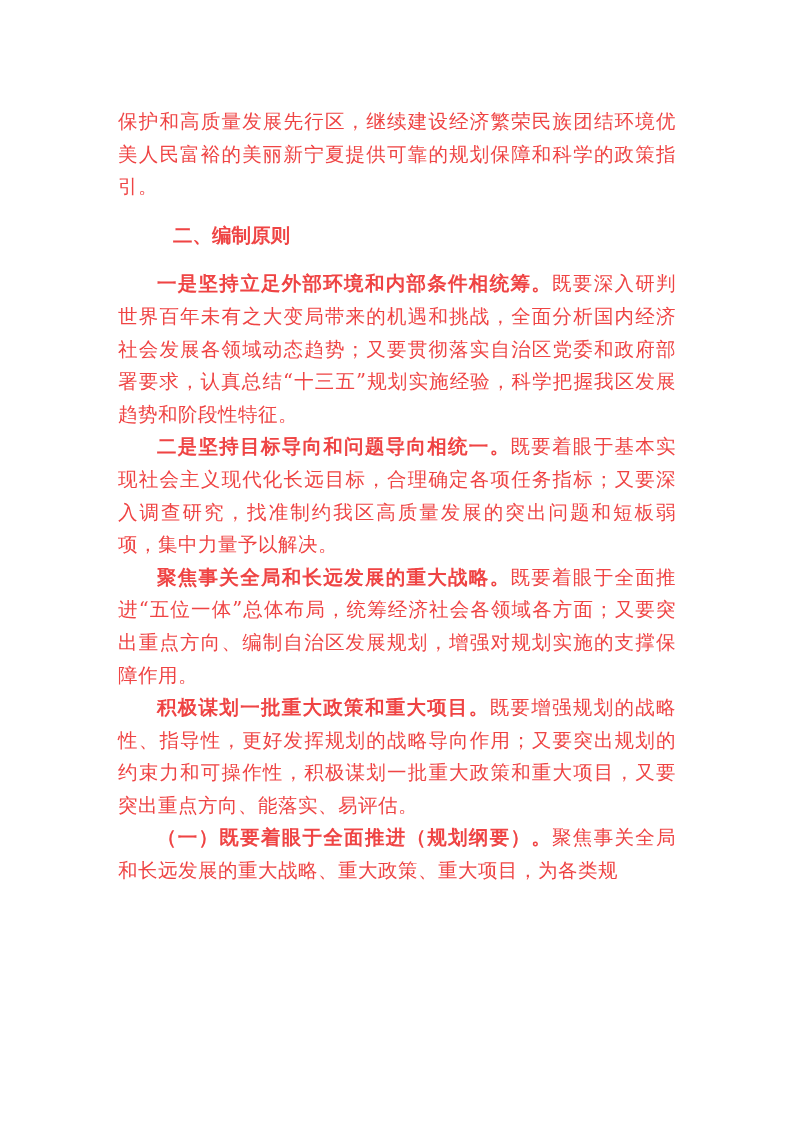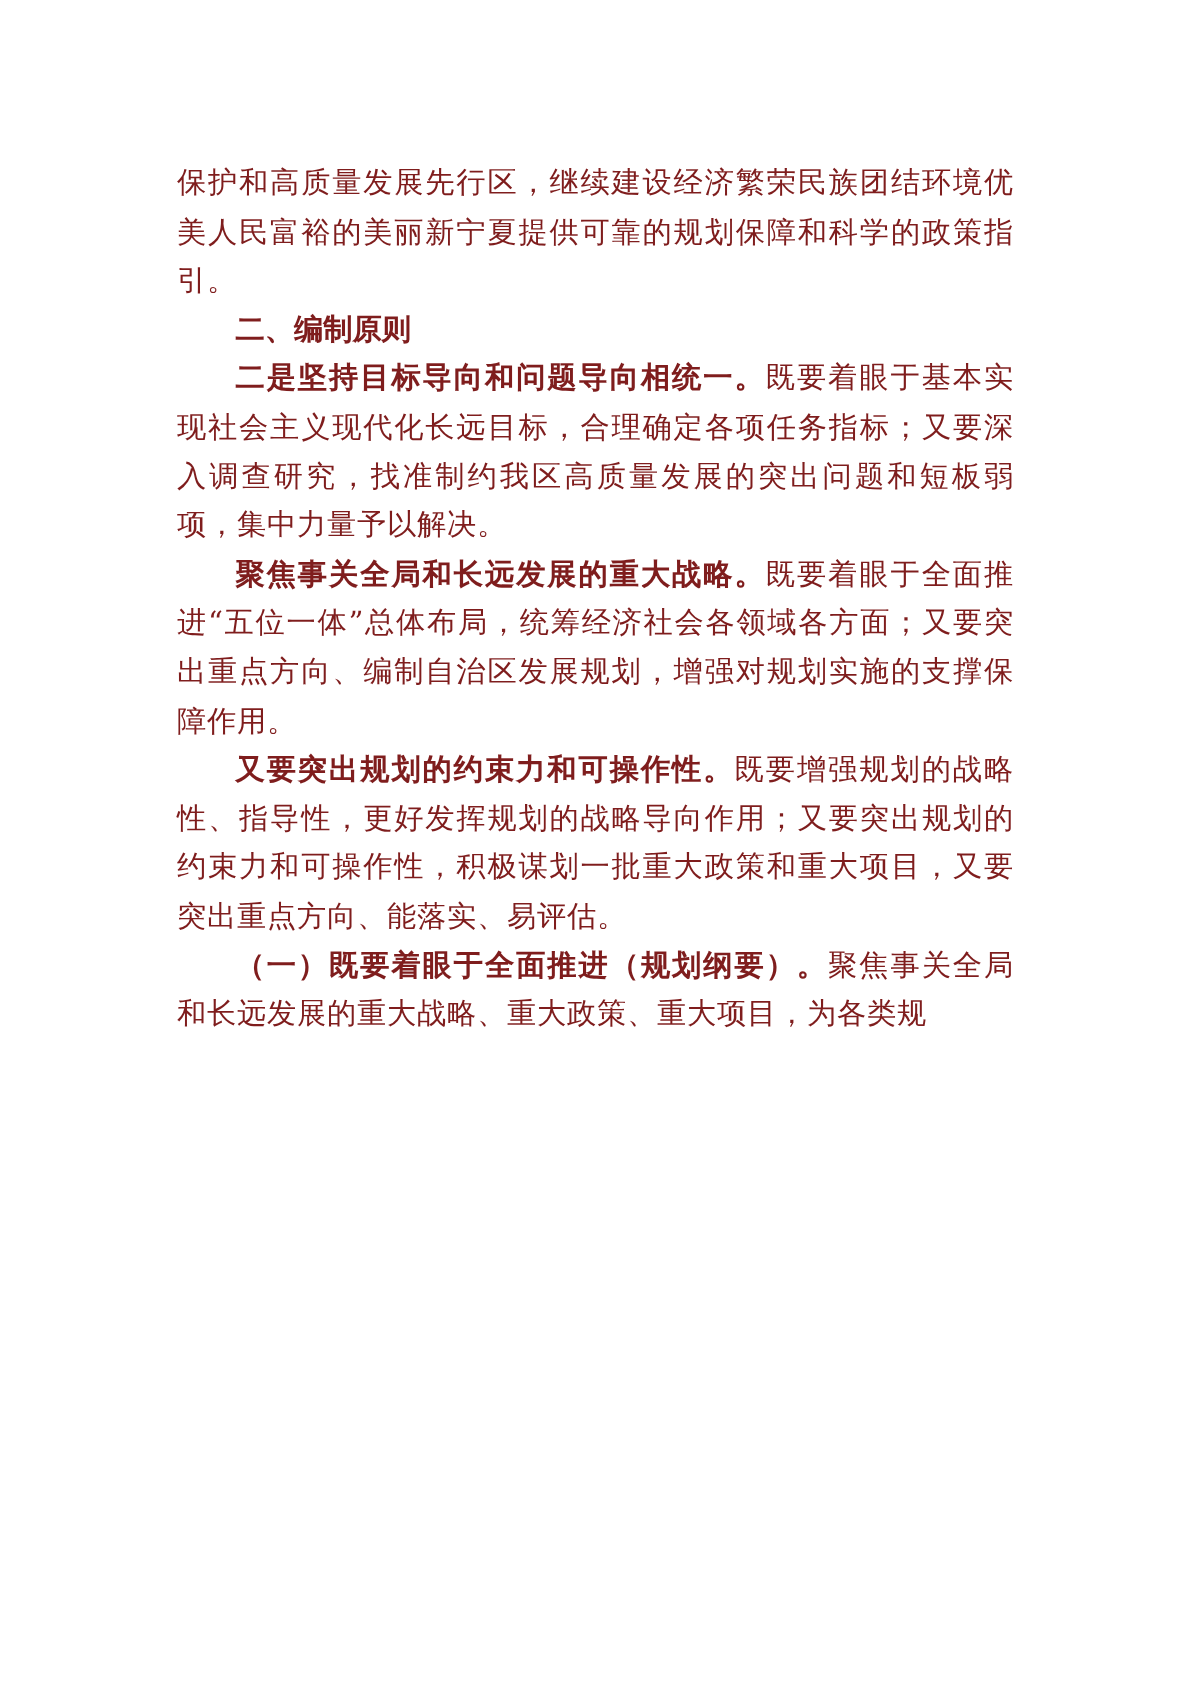--- a/index.html
+++ b/index.html
@@ -1,48 +1,49 @@
 <!DOCTYPE html>
 <html><head>
 <meta charset="utf-8">
 <style>
   html, body { margin: 0; padding: 0; background: #ffffff; }
   body { width: 793px; height: 1122px; position: relative; overflow: hidden; }
-  .page { position: absolute; left: 118px; top: 106px; width: 558px; color: #7f1d1d; }
+  .page { position: absolute; left: 118px; top: 106px; width: 558px; color: #ef4444; }
   .p {
     font-family: "DejaVu Serif", serif;
     font-size: 19.5px;
     line-height: 32.6px;
     margin: 0;
     text-align: justify;
     text-align-last: left;
     letter-spacing: 0.5px;
     word-break: break-all;
   }
   .indent { text-indent: 2em; }
   .h {
     font-family: "DejaVu Sans", sans-serif;
     font-weight: bold;
     font-size: 19.5px;
     line-height: 32.6px;
-    margin: 0;
+    margin: 16px;
     text-indent: 2em;
   }
   .lead { font-weight: bold; }
 </style>
 </head>
 <body>
 
 <div class="page">
   <p class="p">保护和高质量发展先行区，继续建设经济繁荣民族团结环境优美人民富裕的美丽新宁夏提供可靠的规划保障和科学的政策指引。</p>
 
   <p class="h">二、编制原则</p>
 
+  <p class="p indent"><span class="lead">一是坚持立足外部环境和内部条件相统筹。</span><span>既要深入研判世界百年未有之大变局带来的机遇和挑战，全面分析国内经济社会发展各领域动态趋势；又要贯彻落实自治区党委和政府部署要求，认真总结“十三五”规划实施经验，科学把握我区发展趋势和阶段性特征。</span></p>
 
   <p class="p indent"><span class="lead">二是坚持目标导向和问题导向相统一。</span><span>既要着眼于基本实现社会主义现代化长远目标，合理确定各项任务指标；又要深入调查研究，找准制约我区高质量发展的突出问题和短板弱项，集中力量予以解决。</span></p>
 
   <p class="p indent"><span class="lead">聚焦事关全局和长远发展的重大战略。</span><span>既要着眼于全面推进“五位一体”总体布局，统筹经济社会各领域各方面；又要突出重点方向、编制自治区发展规划，增强对规划实施的支撑保障作用。</span></p>
 
-  <p class="p indent"><span class="lead">又要突出规划的约束力和可操作性。</span><span>既要增强规划的战略性、指导性，更好发挥规划的战略导向作用；又要突出规划的约束力和可操作性，积极谋划一批重大政策和重大项目，又要突出重点方向、能落实、易评估。</span></p>
+  <p class="p indent"><span class="lead">积极谋划一批重大政策和重大项目。</span><span>既要增强规划的战略性、指导性，更好发挥规划的战略导向作用；又要突出规划的约束力和可操作性，积极谋划一批重大政策和重大项目，又要突出重点方向、能落实、易评估。</span></p>
 
 
   <p class="p indent"><span class="lead">（一）既要着眼于全面推进（规划纲要）。</span><span>聚焦事关全局和长远发展的重大战略、重大政策、重大项目，为各类规</span></p>
 </div>
 
 </body></html>

